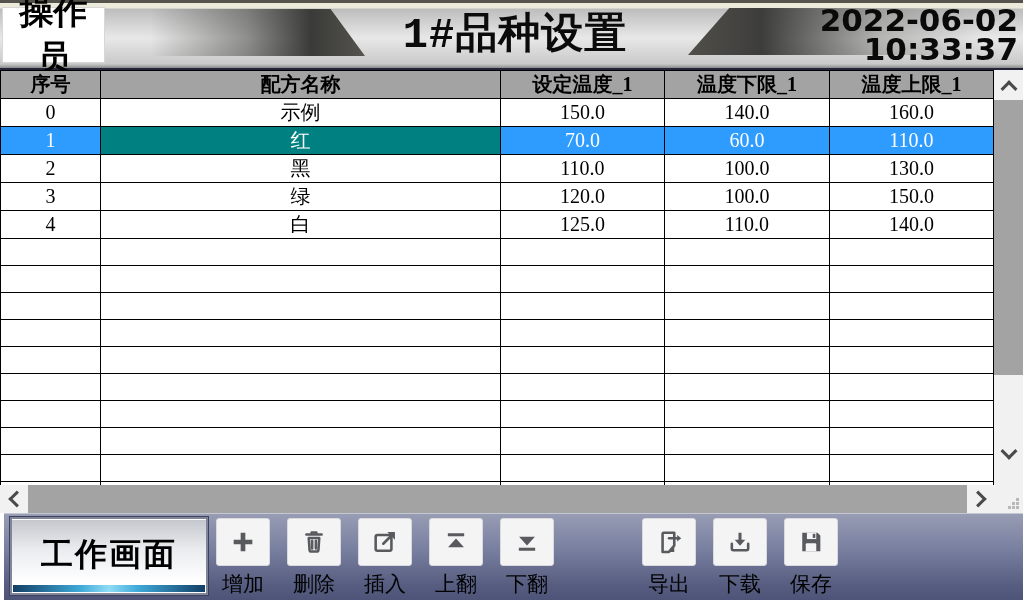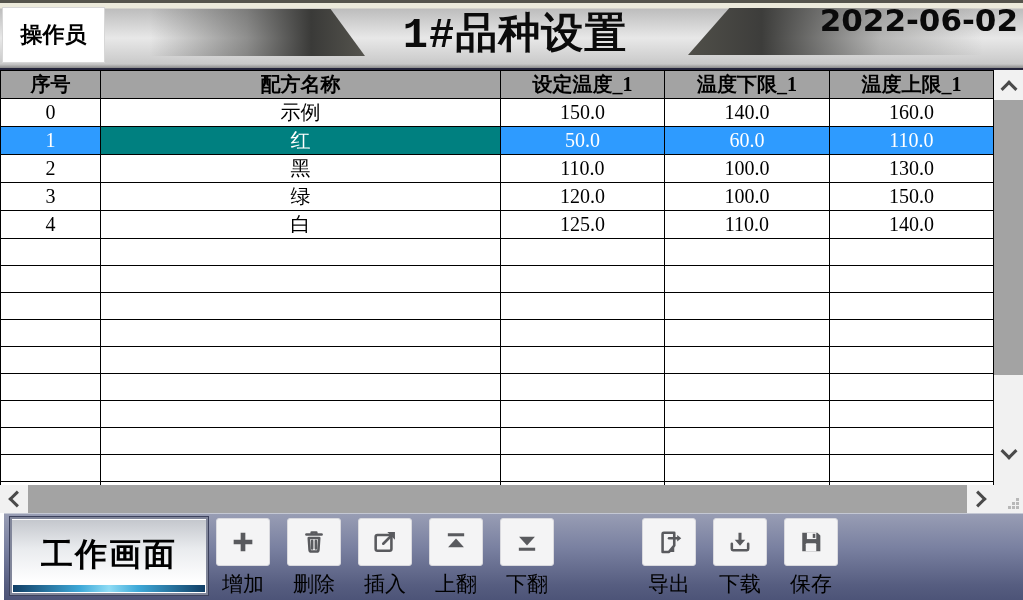--- a/index.html
+++ b/index.html
@@ -11,21 +11,21 @@
     background:linear-gradient(180deg,#55544c 0,#55544c 3px,#eceadb 3px,#eceadb 8px,
                #bdbdbd 9px,#e8e8e8 38px,#c9c9c9 64px,#8a8a8a 68px,#23233a 68px,#23233a 70px);}
   .wedge-left{position:absolute;left:150px;top:9px;width:215px;height:47px;
     background:linear-gradient(to right,rgba(90,90,90,0) 0,rgba(70,70,68,.55) 45%,#3a3a38 75%,#55544e 100%);
     clip-path:polygon(0 0,84% 0,100% 100%,0 100%);}
   .wedge-right{position:absolute;left:688px;top:8px;width:295px;height:47px;
     background:linear-gradient(to right,#504f49 0,#3d3d3b 25%,rgba(120,120,118,.45) 65%,rgba(160,160,160,0) 100%);
     clip-path:polygon(14% 0,100% 0,100% 100%,0 100%);}
   .operator{position:absolute;left:2px;top:7px;width:103px;height:56px;background:#ffffff;
     border:1px solid #d7d7d7;display:flex;align-items:center;justify-content:center;
-    font-weight:bold;font-size:22px;color:#000;cursor:pointer;padding:0;
+    font-weight:bold;font-size:34px;color:#000;cursor:pointer;padding:0;
     font-family:"Liberation Sans",sans-serif;}
   .title{position:absolute;left:280px;top:8px;width:470px;height:56px;line-height:56px;
     text-align:center;font-family:Liberation Mono, monospace;font-weight:bold;
     font-size:42px;color:#0b0b0b;letter-spacing:1px;}
   .datetime{position:absolute;right:5px;top:6px;text-align:right;color:#0a0a0a;
     font-weight:bold;font-size:31px;line-height:29px;font-family:"DejaVu Sans",sans-serif;}
 
   
   .table-wrap{position:absolute;left:0;top:70px;width:994px;height:415px;overflow:hidden;background:#fff;}
   table{border-collapse:collapse;table-layout:fixed;width:993px;}
@@ -88,20 +88,21 @@
 
 <div class="screen">
 
   <div class="header">
     <div class="wedge-left"></div>
     <div class="wedge-right"></div>
     <button class="operator">操作员</button>
     <div class="title">1#品种设置</div>
     <div class="datetime">
       <div>2022-06-02</div>
+      <div>10:33:37</div>
     </div>
   </div>
 
   <div class="table-wrap">
     <table>
       <colgroup>
           <col class="c0">
           <col class="c1">
           <col class="c2">
           <col class="c3">
@@ -120,21 +121,21 @@
           <tr>
       <td>0</td>
       <td>示例</td>
       <td>150.0</td>
       <td>140.0</td>
       <td>160.0</td>
     </tr>
           <tr class="selected">
       <td>1</td>
       <td>红</td>
-      <td>50.0</td>
+      <td>70.0</td>
       <td>60.0</td>
       <td>110.0</td>
     </tr>
           <tr>
       <td>2</td>
       <td>黑</td>
       <td>110.0</td>
       <td>100.0</td>
       <td>130.0</td>
     </tr>

